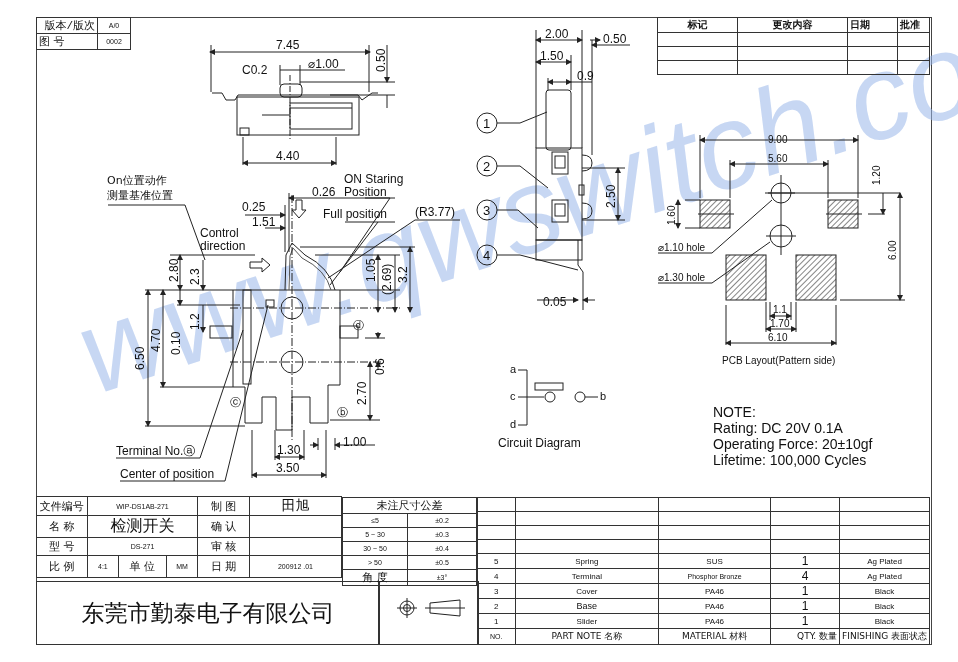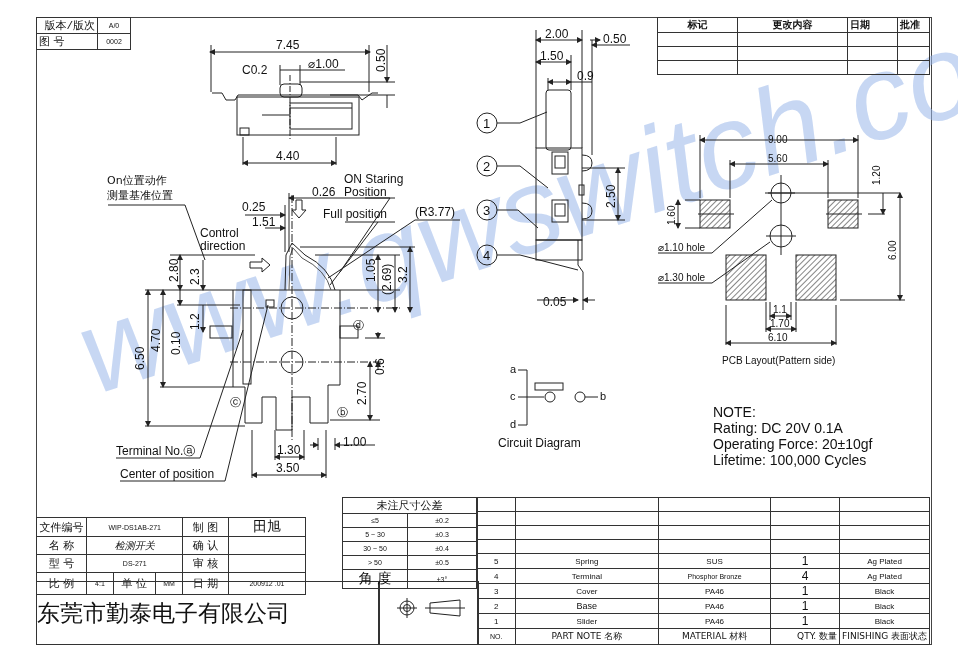--- a/index.html
+++ b/index.html
@@ -360,52 +360,52 @@
       </tr>
   <tr>
         <td></td>
         <td></td>
         <td></td>
         <td></td>
       </tr>
 </tbody>
   </table>
 
-<table class="tb" style="left:36px;top:517px;width:270px;font-size:11px;">
+<table class="tb" style="left:36px;top:496px;width:306px;font-size:11px;">
   <tbody>
       <tr style="height:16px;">
     <td class="cn" style="width:46px;">文件编号</td>
     <td class="small" colspan="3" style="width:112px;">WIP-DS1AB-271</td>
     <td class="cn" style="width:50px;">制  图</td>
     <td class="cn" style="width:95px;font-size:14px;">田旭</td>
   </tr>
   <tr style="height:18px;">
     <td class="cn">名  称</td>
-    <td class="cn" colspan="3" style="font-size:10px;font-style:italic;">检测开关</td>
+    <td class="cn" colspan="3" style="font-size:16px;">检测开关</td>
     <td class="cn">确  认</td>
     <td></td>
   </tr>
   <tr style="height:18px;margin-top:43px;">
     <td class="cn">型  号</td>
     <td class="small" colspan="3">DS-271</td>
     <td class="cn">审  核</td>
     <td></td>
   </tr>
   <tr style="height:22px;">
     <td class="cn">比  例</td>
     <td class="small" style="width:28px;">4:1</td>
     <td class="cn" style="width:44px;">单  位</td>
     <td class="small" style="width:28px;">MM</td>
     <td class="cn">日  期</td>
     <td class="small">200912 .01</td>
   </tr>
 </tbody>
   </table>
 
-<div style="position:absolute;left:36px;top:581px;width:342px;height:62px;border:1px solid #333;border-top:1.5px solid #333;display:flex;align-items:center;">
+<div style="position:absolute;left:36px;top:581px;width:342px;height:62px;border:1px solid #333;border-top:1.5px solid #333;display:flex;align-items:center;justify-content:center;">
   <span class="cn" style="font-size:23px;">东莞市勤泰电子有限公司</span>
 </div>
 <div style="position:absolute;left:378px;top:581px;width:99px;height:62px;border:1px solid #333;border-top:1.5px solid #333;"></div>
 
 <table class="tb" style="left:342px;top:497px;width:135px;">
   <tbody>
       <tr style="height:14px;">
     <td colspan="2" class="cn" style="font-size:11px;">未注尺寸公差</td>
   </tr>
   <tr>
@@ -418,21 +418,21 @@
   </tr>
   <tr>
     <td class="small">30 ~ 50</td>
     <td class="small">±0.4</td>
   </tr>
   <tr>
     <td class="small">&gt; 50</td>
     <td class="small">±0.5</td>
   </tr>
   <tr>
-    <td class="cn" style="font-size:14px;margin-left:8px;">角  度</td>
+    <td class="cn" style="font-size:11px;margin-left:8px;">角  度</td>
     <td class="small">±3°</td>
   </tr>
 </tbody>
   </table>
 
 <table class="tb" style="left:477px;top:497px;width:453px;font-size:8px;">
   <tbody>
       <tr style="height:14px;">
         <td style="width:36px;"></td>
         <td style="width:150px;"></td>

